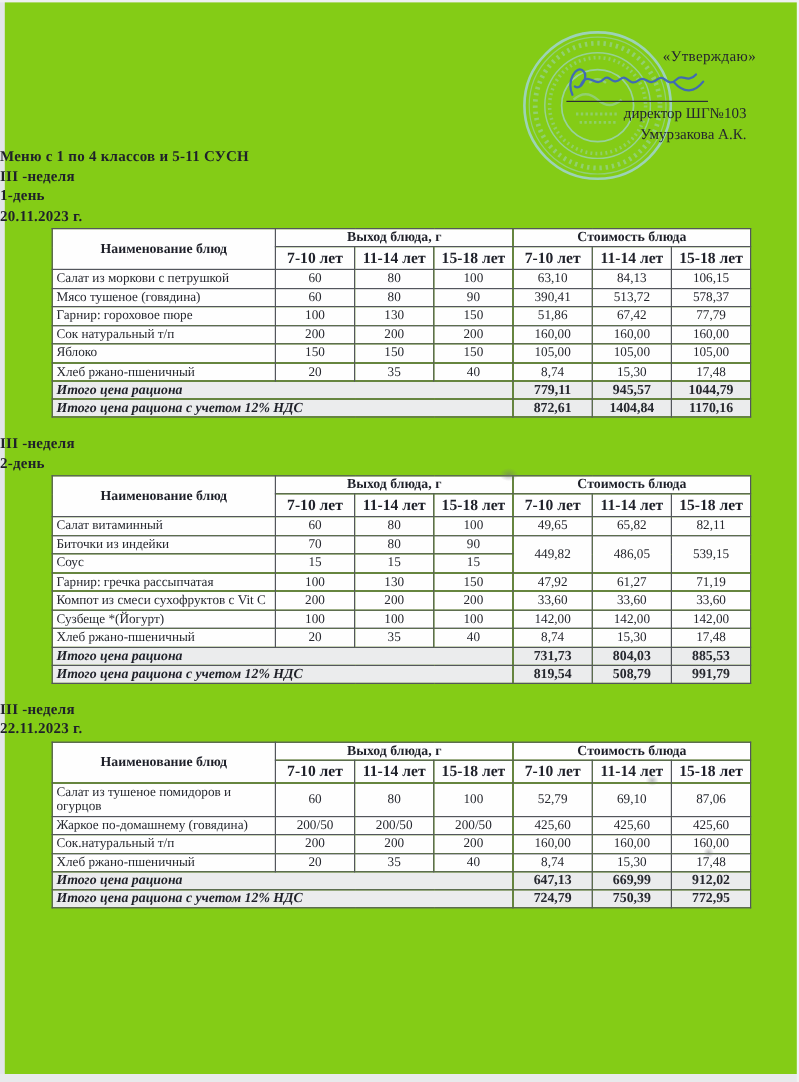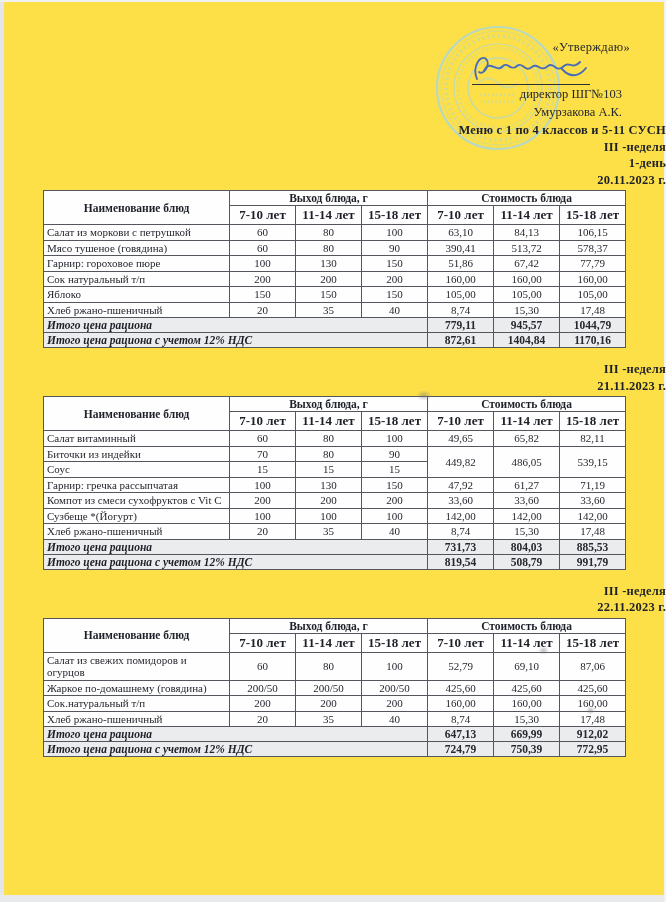--- a/index.html
+++ b/index.html
@@ -1,19 +1,19 @@
 <!DOCTYPE html>
 <html><head>
 <meta charset="utf-8">
 <style>
   html,body{margin:0;padding:0;background:#ffffff;}
   .page{
     position:relative;
     width:666px;height:902px;
-    background:#fde047;
+    background:#84cc16;
     font-family:"Liberation Serif","DejaVu Serif",serif;
     color:#24262e;
     overflow:hidden;
   }
   
   .edge-left{position:absolute;left:0;top:0;width:4px;height:902px;background:#e3e5e8;}
   .edge-bottom{position:absolute;left:0;bottom:0;width:666px;height:7px;background:#e8eaec;}
   .edge-top{position:absolute;left:0;top:0;width:666px;height:2px;background:#eef0f1;}
   .edge-right{position:absolute;right:0;top:0;width:2px;height:902px;background:#f1f2f3;}
 
@@ -21,21 +21,21 @@
   .approval{position:absolute;left:420px;top:8px;width:240px;height:150px;}
   .stamp{position:absolute;left:3px;top:5px;opacity:.85;}
   .quote{position:absolute;top:32px;right:30px;font-size:12.5px;letter-spacing:.3px;}
   .sig{position:absolute;left:50px;top:42px;}
   .sig-line{position:absolute;left:52px;top:76px;width:118px;border-bottom:1.6px solid #2c2f36;}
   .director{position:absolute;top:79px;right:38px;font-size:12.5px;}
   .dirname{position:absolute;top:97px;right:38px;font-size:12.5px;}
 
   .sections{position:absolute;left:0;top:0;width:666px;}
   .section-title{
-    text-align:right;font-weight:bold;font-size:12.5px;line-height:16.5px;
+    text-align:left;font-weight:bold;font-size:12.5px;line-height:16.5px;
     color:#1f212a;letter-spacing:.2px;
   }
   .sec-1 .section-title{margin-top:122px;}
   .sec-2 .section-title,.sec-3 .section-title{margin-top:13px;}
 
   table.menu{
     margin:2px 0 0 43px;width:582px;table-layout:fixed;
     border-collapse:collapse;font-size:11px;color:#26282f;
   }
   table.menu th,table.menu td{
@@ -194,21 +194,21 @@
               <td class="t-val">872,61</td>
               <td class="t-val">1404,84</td>
               <td class="t-val">1170,16</td>
             </tr>
           </tbody>
         </table>
       </div>
       <div class="section sec-2">
         <div class="section-title">
           <div>III -неделя</div>
-          <div>21.11.2023 г.</div>
+          <div>2-день</div>
         </div>
         <table class="menu">
           <colgroup>
             <col style="width: 186px;">
             <col style="width: 66px;">
             <col style="width: 66px;">
             <col style="width: 66px;">
             <col style="width: 66px;">
             <col style="width: 66px;">
             <col style="width: 66px;">
@@ -329,21 +329,21 @@
               <th class="h-age">7-10 лет</th>
               <th class="h-age">11-14 лет</th>
               <th class="h-age">15-18 лет</th>
               <th class="h-age">7-10 лет</th>
               <th class="h-age">11-14 лет</th>
               <th class="h-age">15-18 лет</th>
             </tr>
           </thead>
           <tbody>
             <tr>
-              <td class="c-name">Салат из свежих помидоров и огурцов</td>
+              <td class="c-name">Салат из тушеное помидоров и огурцов</td>
               <td class="c-num">60</td>
               <td class="c-num">80</td>
               <td class="c-num">100</td>
               <td class="c-num">52,79</td>
               <td class="c-num">69,10</td>
               <td class="c-num">87,06</td>
             </tr>
             <tr>
               <td class="c-name">Жаркое по-домашнему (говядина)</td>
               <td class="c-num">200/50</td>

